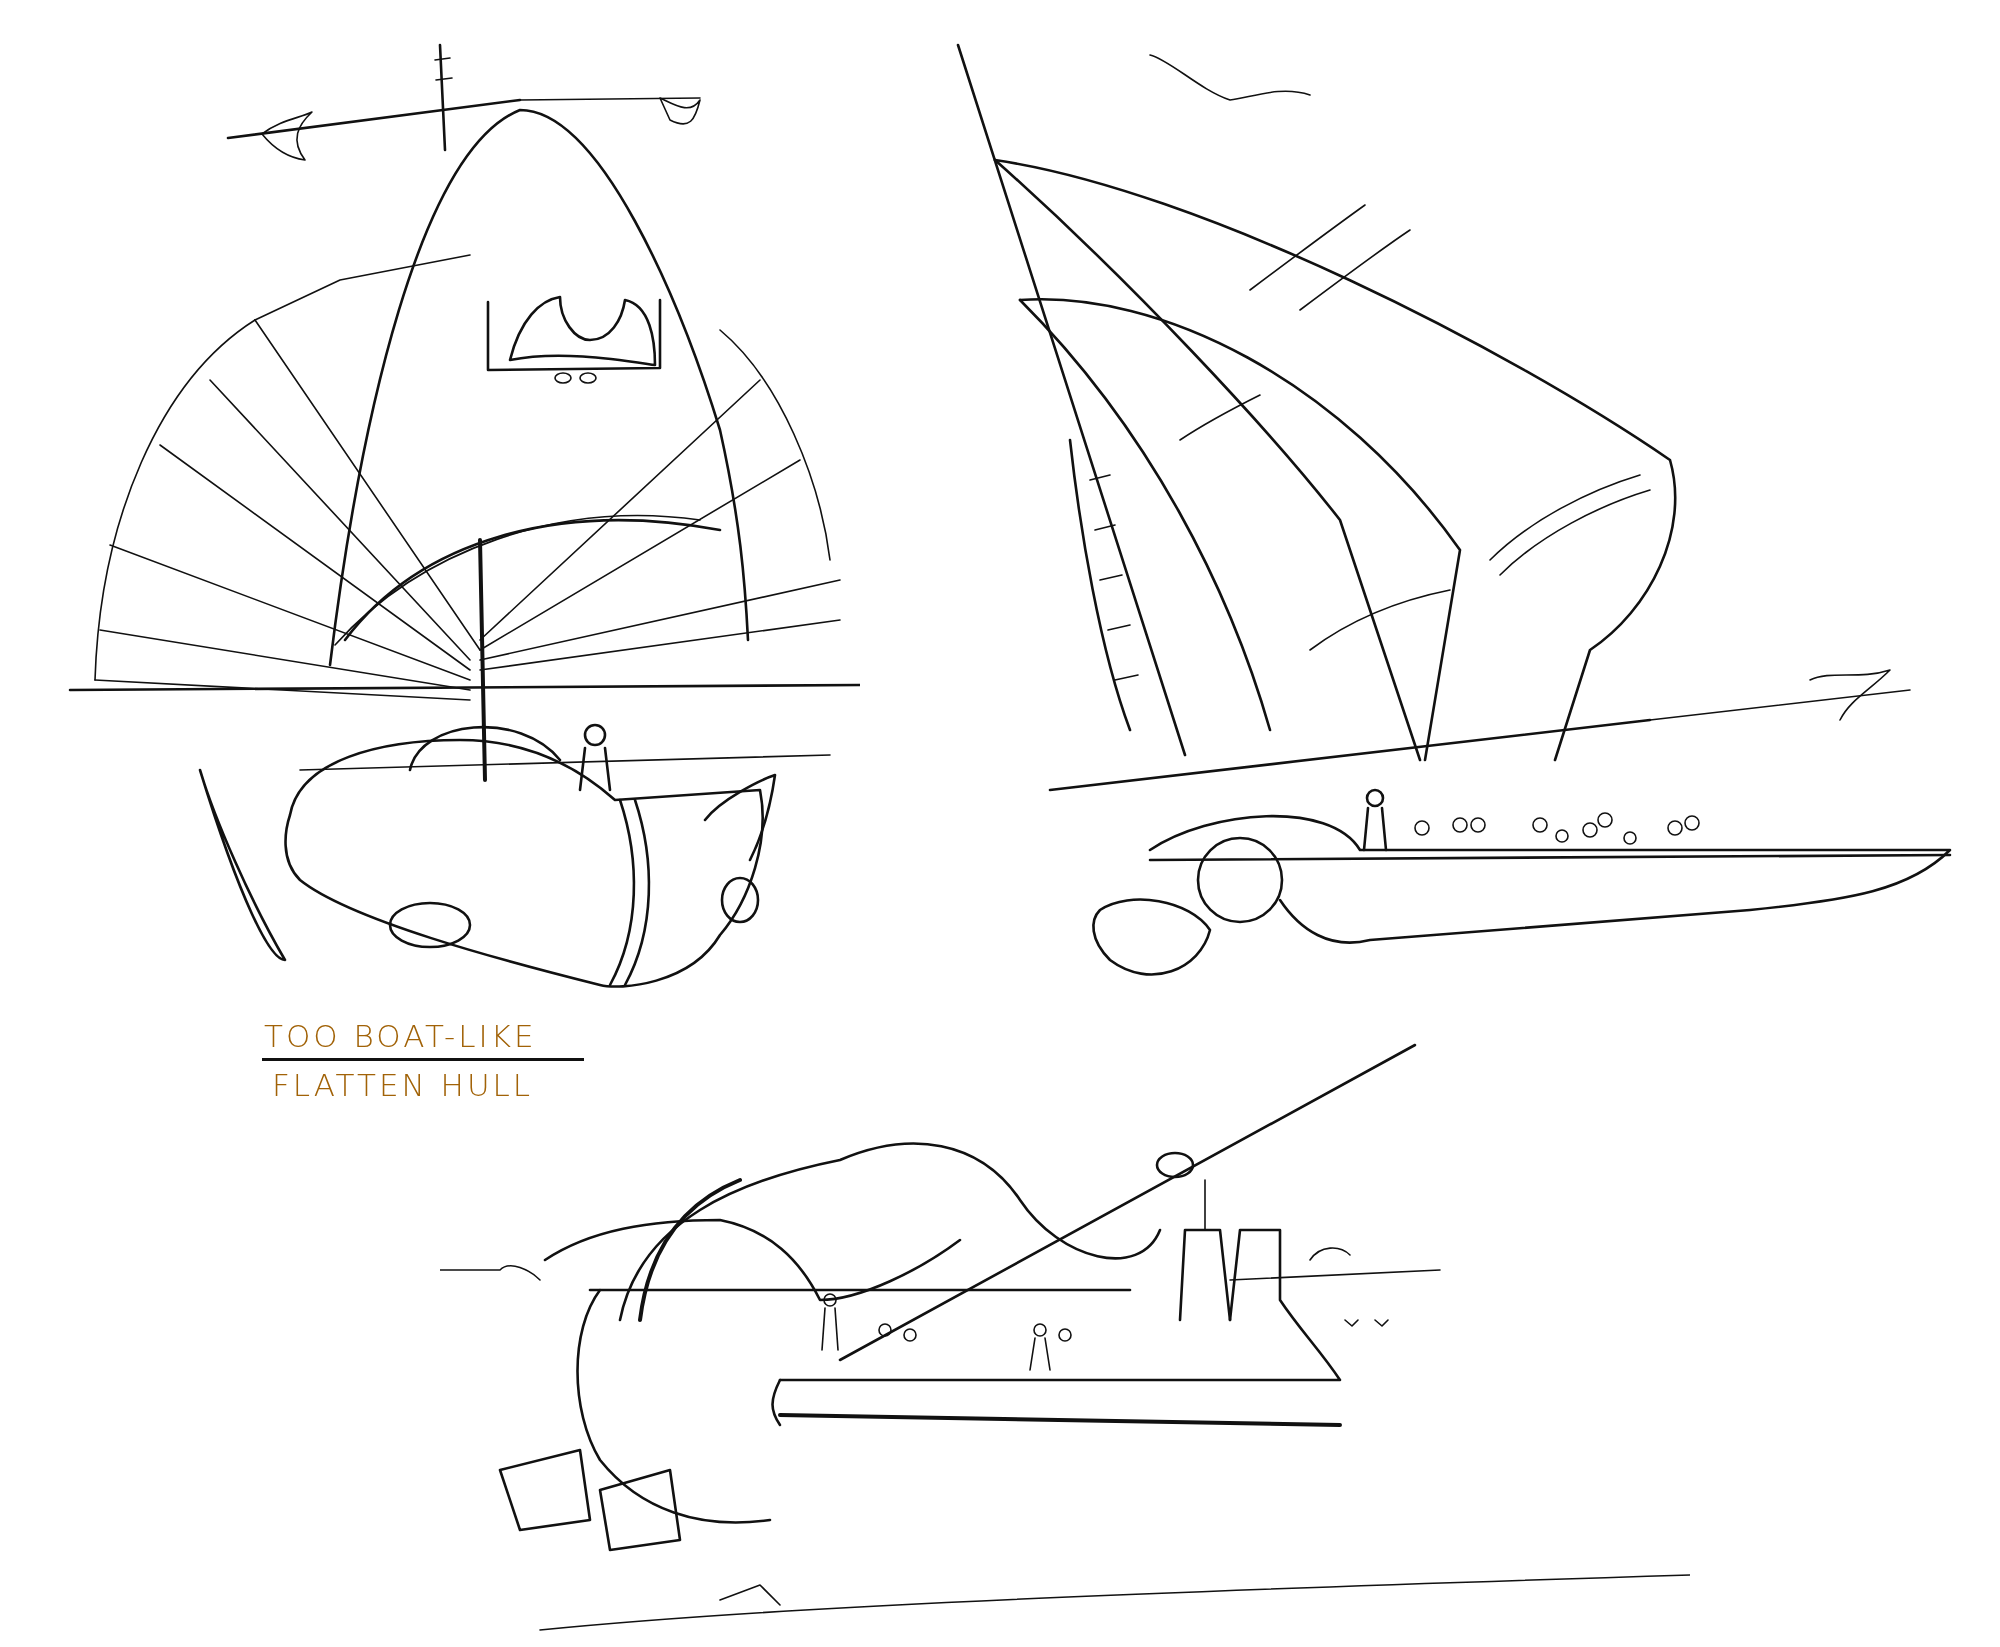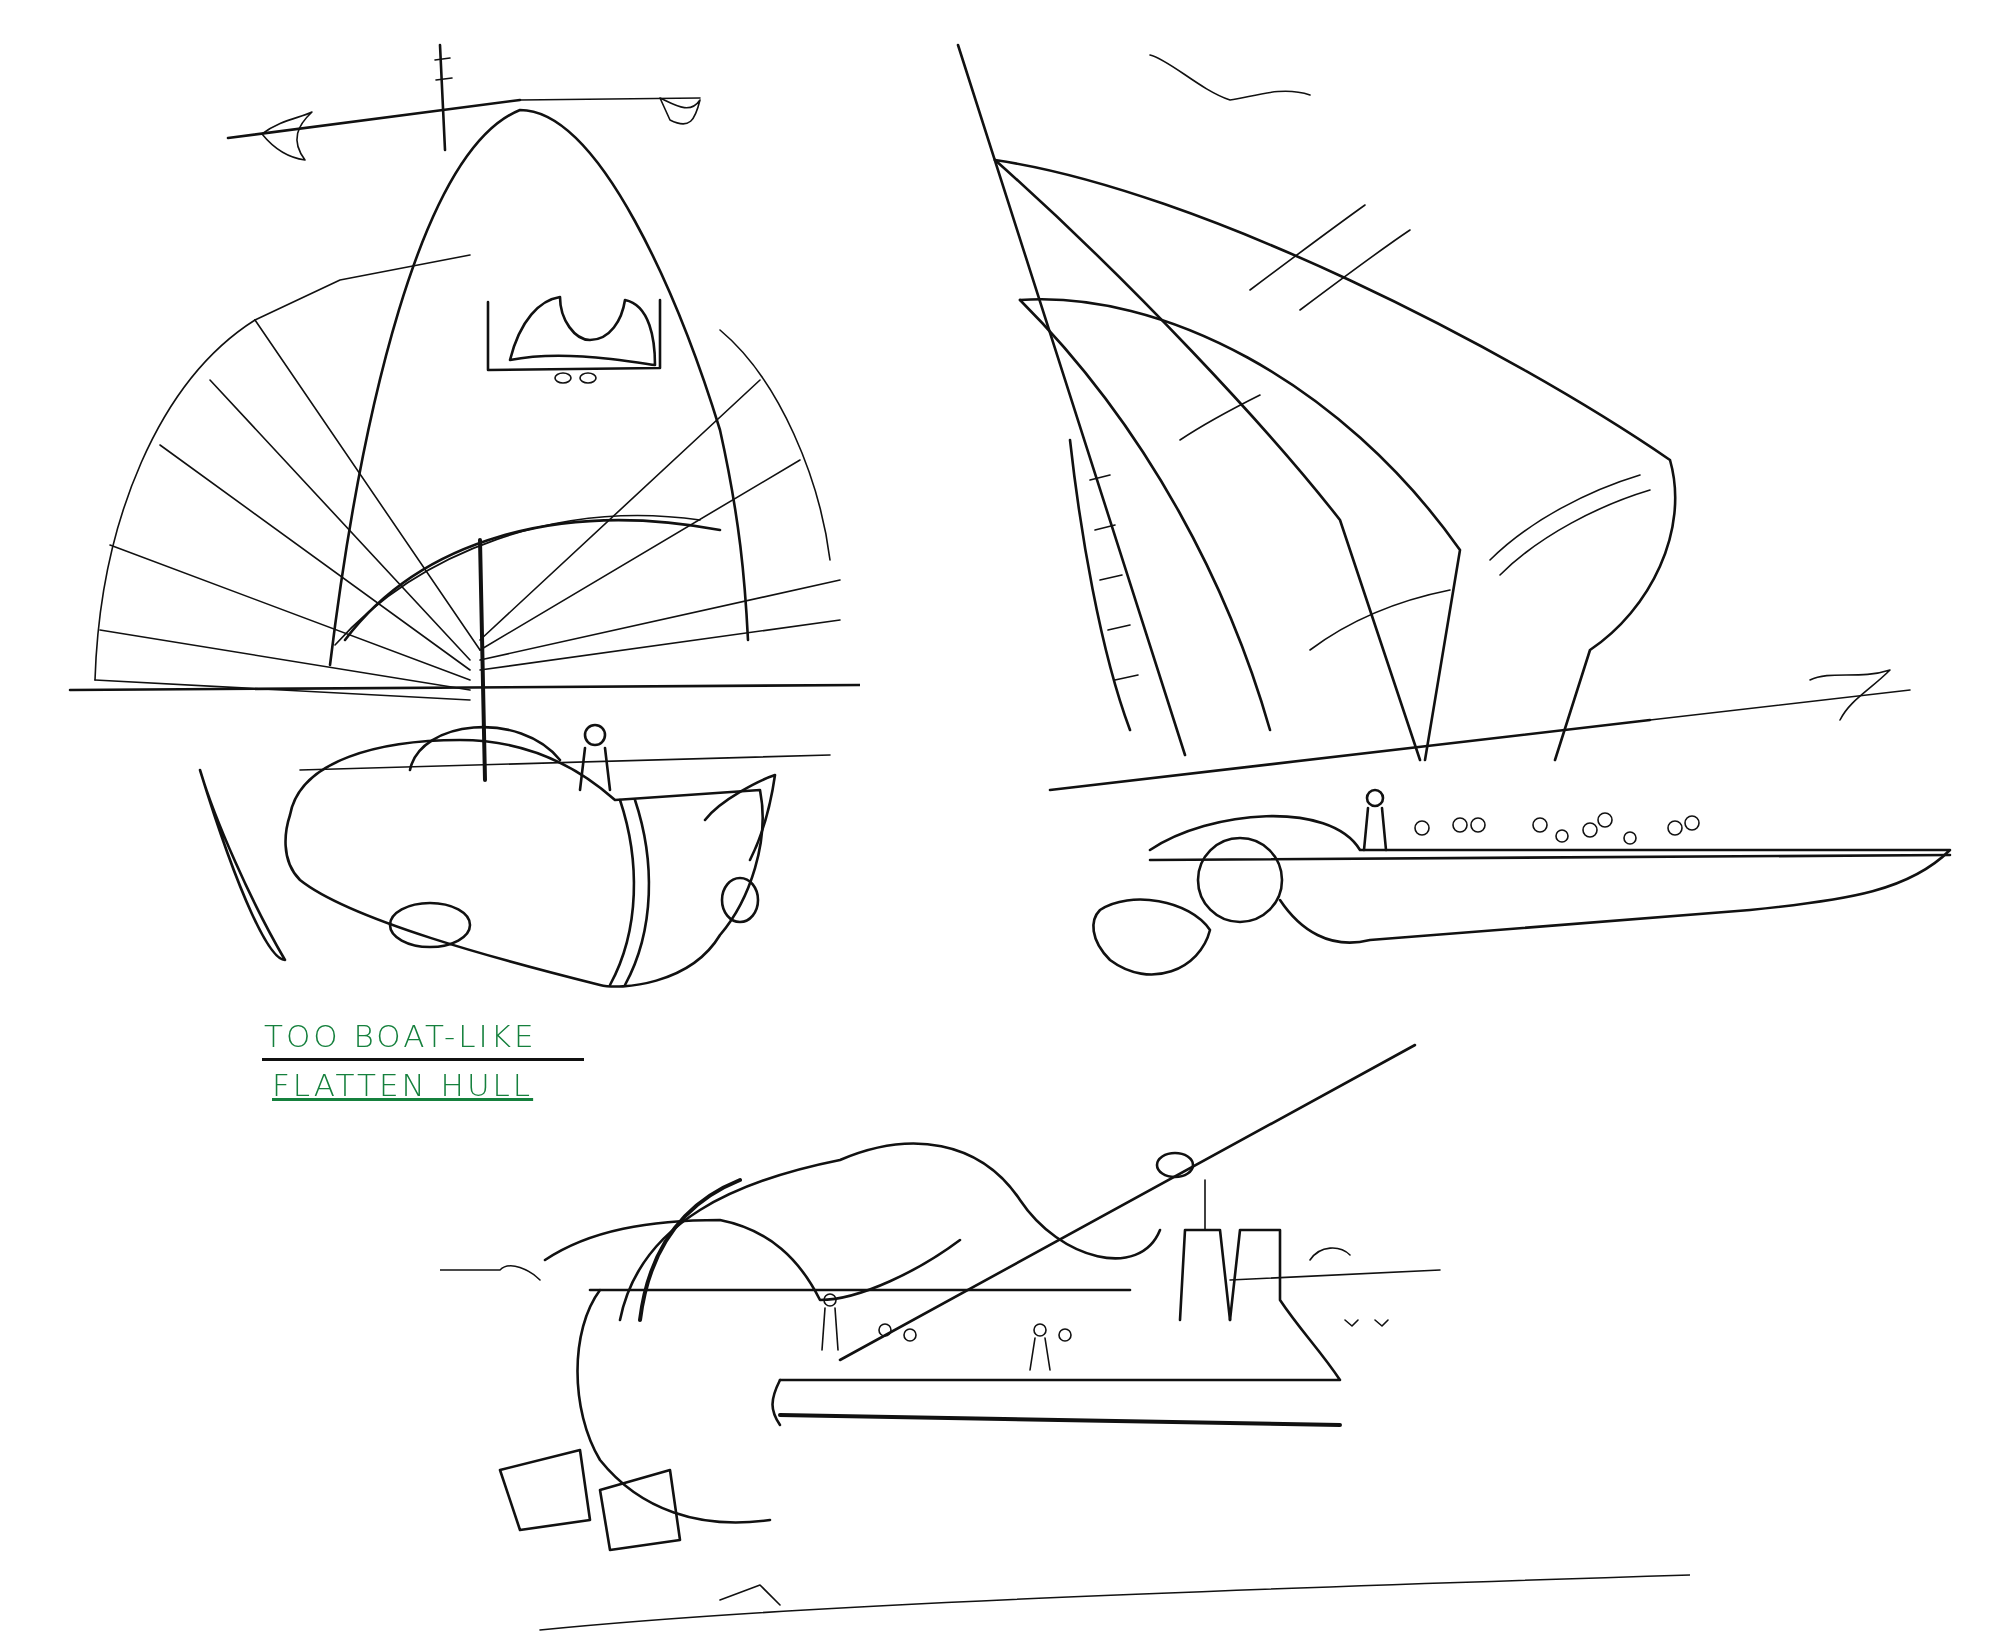--- a/index.html
+++ b/index.html
@@ -1,23 +1,23 @@
 <!DOCTYPE html>
 <html><head>
 <meta charset="utf-8">
 <style>
   html, body { margin: 0; padding: 0; background: #ffffff; }
   body { width: 2000px; height: 1647px; position: relative; overflow: hidden; font-family: "DejaVu Sans", sans-serif; }
   .sketch { position: absolute; }
   .sketch svg { display: block; }
-  .note { position: absolute; left: 258px; top: 1018px; width: 330px; color: #15803d; }
+  .note { position: absolute; left: 258px; top: 1018px; width: 330px; color: #a16207; }
   .note .line1, .note .line2 { font-family: "DejaVu Sans", sans-serif; font-weight: 300; font-size: 31px; letter-spacing: 3px; line-height: 36px; white-space: nowrap; }
   .note .line1 { padding-left: 6px; }
   .note .rule { height: 3px; background: #111; width: 322px; margin: 4px 0 6px 4px; }
-  .note .line2 { padding-left: 14px; text-decoration: underline; }
+  .note .line2 { padding-left: 14px; }
   .ink { stroke: #111; fill: none; stroke-linecap: round; stroke-linejoin: round; }
   .thin { stroke-width: 1.6; }
   .med { stroke-width: 2.6; }
   .thick { stroke-width: 4; }
 </style>
 </head>
 <body>
 
 <div class="sketch" style="left:0;top:0;">
   <svg width="860" height="1000" viewBox="0 0 860 1000">

